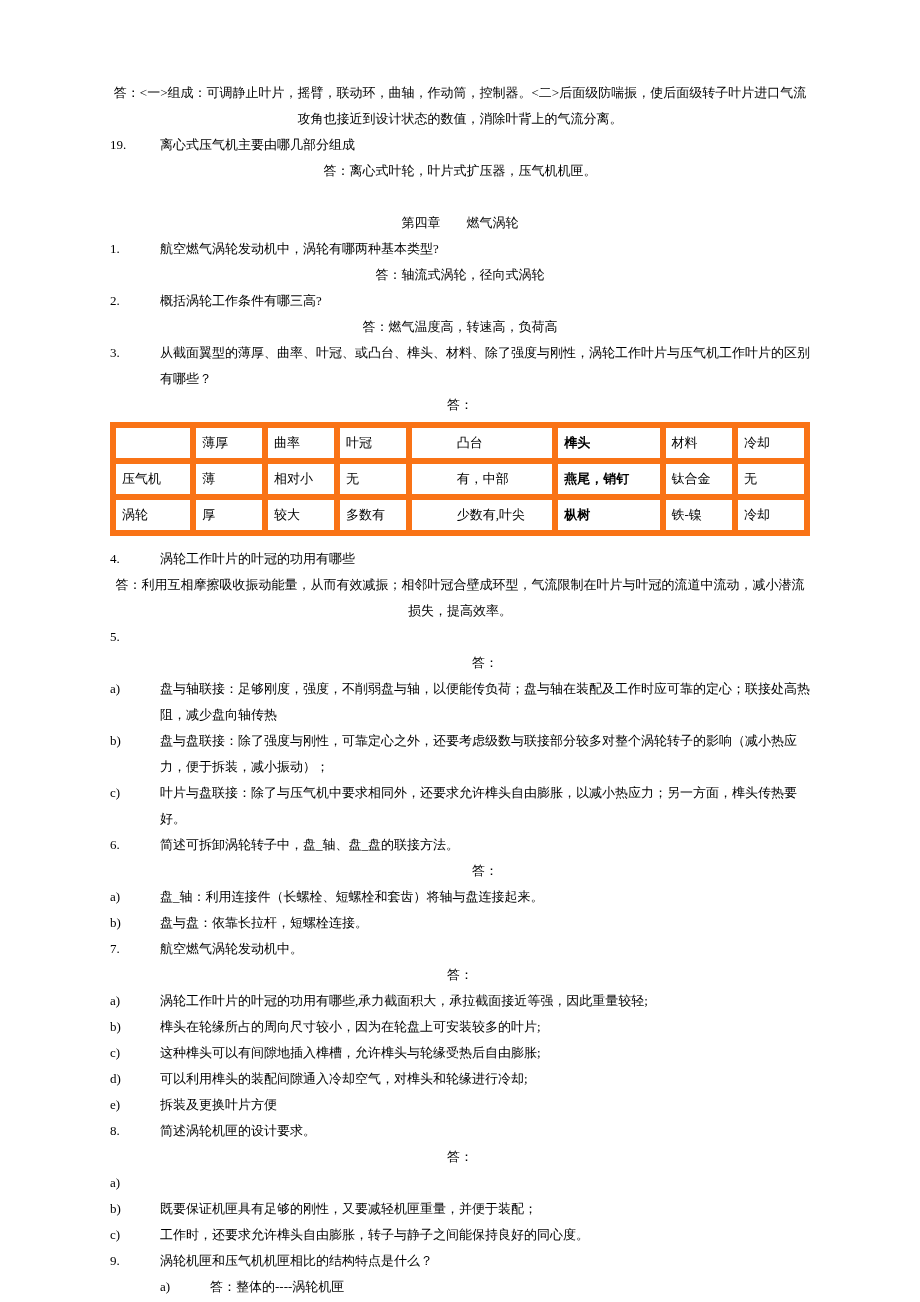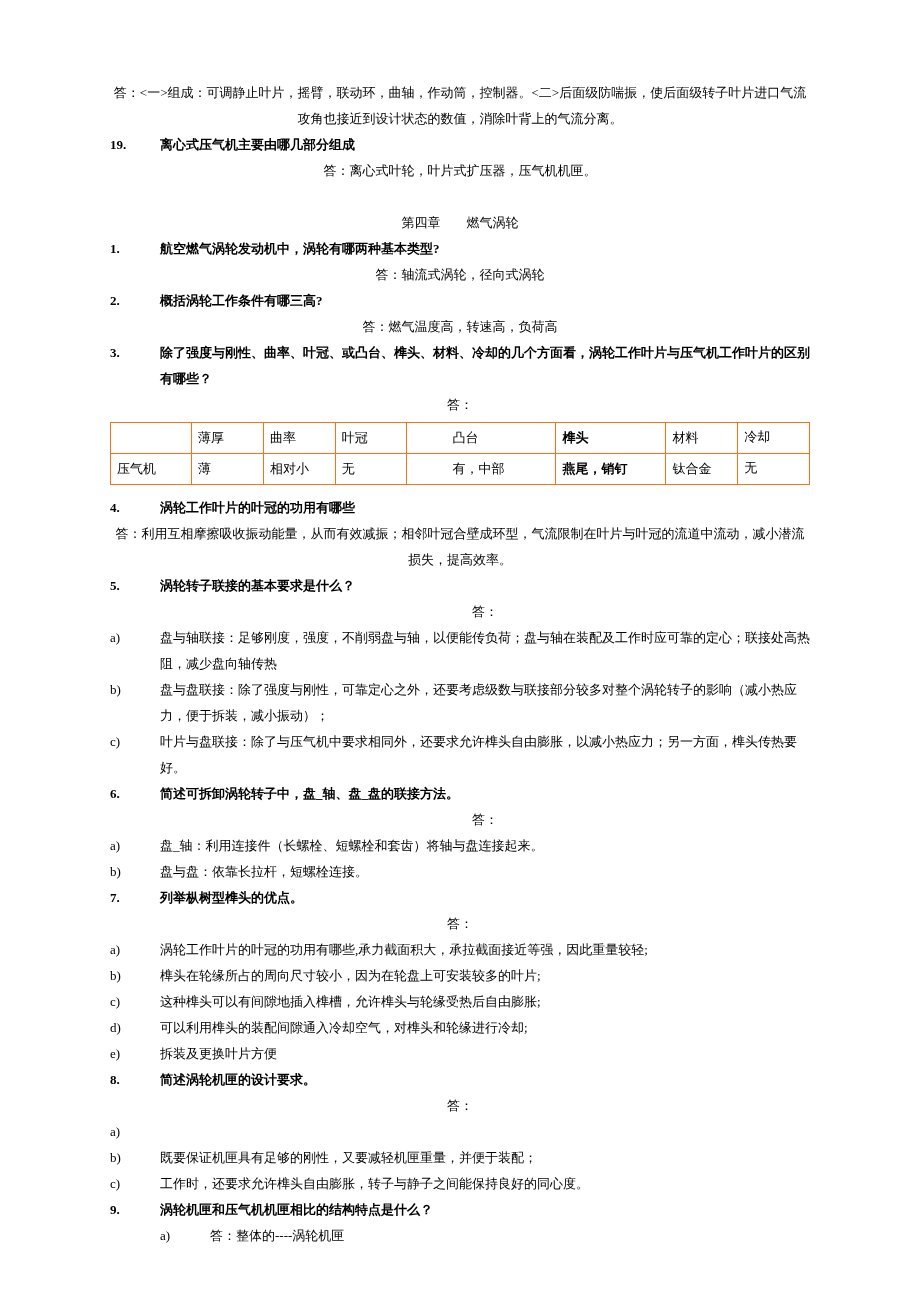--- a/index.html
+++ b/index.html
@@ -12,21 +12,20 @@
     padding: 80px 110px 60px 110px;
     width: 920px;
     box-sizing: border-box;
   }
   .para {
     margin: 0;
     text-align: center;
   }
   .list-item {
     display: flex;
-    font-weight: bold;
   }
   .list-num {
     width: 50px;
     flex-shrink: 0;
   }
   .list-label {
     width: 30px;
     flex-shrink: 0;
   }
   .sub-list-item {
@@ -37,35 +36,35 @@
     flex-shrink: 0;
   }
   .extra-indent {
     padding-left: 50px;
   }
   table {
     border-collapse: collapse;
     margin: 4px 0 10px 0;
   }
   td {
-    border: 1px solid #f97316;
+    border: 6px solid #f97316;
     padding: 2px 6px;
     font-size: 13px;
     text-align: left;
     vertical-align: middle;
     height: 22px;
   }
   .c0 { width: 72px; }
   .c1 { width: 62px; }
   .c2 { width: 62px; }
   .c3 { width: 62px; }
   .c4 { width: 102px; padding-left: 45px; }
   .c5 { width: 102px; font-weight: bold; }
   .c6 { width: 62px; }
-  .c7 { width: 62px; font-family: Liberation Mono, monospace; }
+  .c7 { width: 62px; }
   .nested-indent {
     padding-left: 50px;
   }
 </style>
 </head>
 <body>
 
 <p class="para">答：&lt;一&gt;组成：可调静止叶片，摇臂，联动环，曲轴，作动筒，控制器。&lt;二&gt;后面级防喘振，使后面级转子叶片进口气流攻角也接近到设计状态的数值，消除叶背上的气流分离。</p>
 <div class="list-item">
   <span class="list-num">19.</span>
@@ -82,21 +81,21 @@
 <p class="para">答：轴流式涡轮，径向式涡轮</p>
 
 <div class="list-item">
   <span class="list-num">2.</span>
   <span>概括涡轮工作条件有哪三高?</span>
 </div>
 <p class="para">答：燃气温度高，转速高，负荷高</p>
 
 <div class="list-item">
   <span class="list-num">3.</span>
-  <span>除了强度与刚性、曲率、叶冠、或凸台、榫头、材料、冷却的几个方面看，涡轮工作叶片与压气机工作叶片的区别有哪些？</span>
+  <span>从截面翼型的薄厚、曲率、叶冠、或凸台、榫头、材料、除了强度与刚性，涡轮工作叶片与压气机工作叶片的区别有哪些？</span>
 </div>
 <p class="para">答：</p>
 
 <table>
   <tbody>
       <tr>
     <td class="c0"></td>
     <td class="c1">薄厚</td>
     <td class="c2">曲率</td>
     <td class="c3">叶冠</td>
@@ -108,32 +107,41 @@
   <tr>
     <td class="c0">压气机</td>
     <td class="c1">薄</td>
     <td class="c2">相对小</td>
     <td class="c3">无</td>
     <td class="c4">有，中部</td>
     <td class="c5">燕尾，销钉</td>
     <td class="c6">钛合金</td>
     <td class="c7">无</td>
   </tr>
+  <tr>
+    <td class="c0">涡轮</td>
+    <td class="c1">厚</td>
+    <td class="c2">较大</td>
+    <td class="c3">多数有</td>
+    <td class="c4">少数有,叶尖</td>
+    <td class="c5">枞树</td>
+    <td class="c6">铁-镍</td>
+    <td class="c7">冷却</td>
+  </tr>
 </tbody>
   </table>
 
 <div class="list-item">
   <span class="list-num">4.</span>
   <span>涡轮工作叶片的叶冠的功用有哪些</span>
 </div>
 <p class="para">答：利用互相摩擦吸收振动能量，从而有效减振；相邻叶冠合壁成环型，气流限制在叶片与叶冠的流道中流动，减小潜流损失，提高效率。</p>
 
 <div class="list-item">
   <span class="list-num">5.</span>
-  <span>涡轮转子联接的基本要求是什么？</span>
 </div>
 <p class="para extra-indent">答：</p>
 <div class="sub-list-item">
   <span class="list-label">a)</span>
   <span>盘与轴联接：足够刚度，强度，不削弱盘与轴，以便能传负荷；盘与轴在装配及工作时应可靠的定心；联接处高热阻，减少盘向轴传热</span>
 </div>
 <div class="sub-list-item">
   <span class="list-label">b)</span>
   <span>盘与盘联接：除了强度与刚性，可靠定心之外，还要考虑级数与联接部分较多对整个涡轮转子的影响（减小热应力，便于拆装，减小振动）；</span>
 </div>
@@ -151,21 +159,21 @@
   <span class="list-label">a)</span>
   <span>盘_轴：利用连接件（长螺栓、短螺栓和套齿）将轴与盘连接起来。</span>
 </div>
 <div class="sub-list-item">
   <span class="list-label">b)</span>
   <span>盘与盘：依靠长拉杆，短螺栓连接。</span>
 </div>
 
 <div class="list-item">
   <span class="list-num">7.</span>
-  <span>列举枞树型榫头的优点。</span>
+  <span>航空燃气涡轮发动机中。</span>
 </div>
 <p class="para">答：</p>
 <div class="sub-list-item">
   <span class="list-label">a)</span>
   <span>涡轮工作叶片的叶冠的功用有哪些,承力截面积大，承拉截面接近等强，因此重量较轻;</span>
 </div>
 <div class="sub-list-item">
   <span class="list-label">b)</span>
   <span>榫头在轮缘所占的周向尺寸较小，因为在轮盘上可安装较多的叶片;</span>
 </div>

